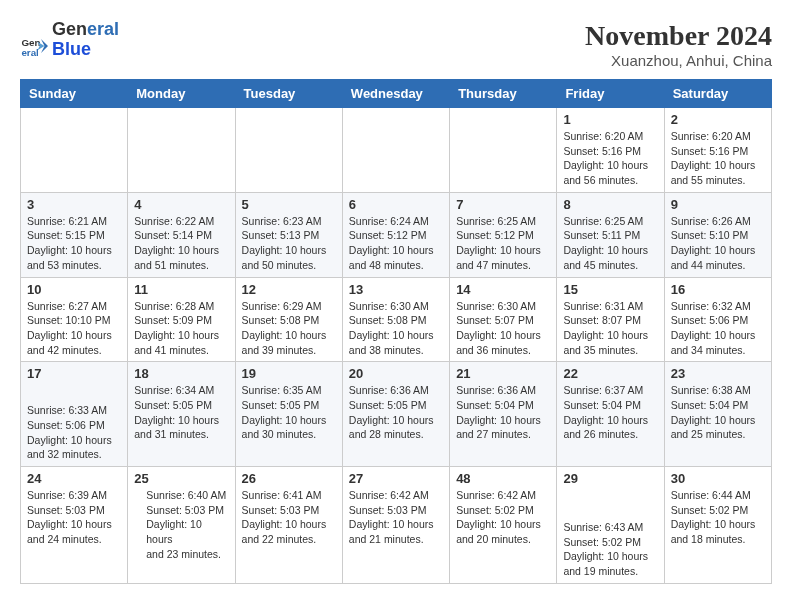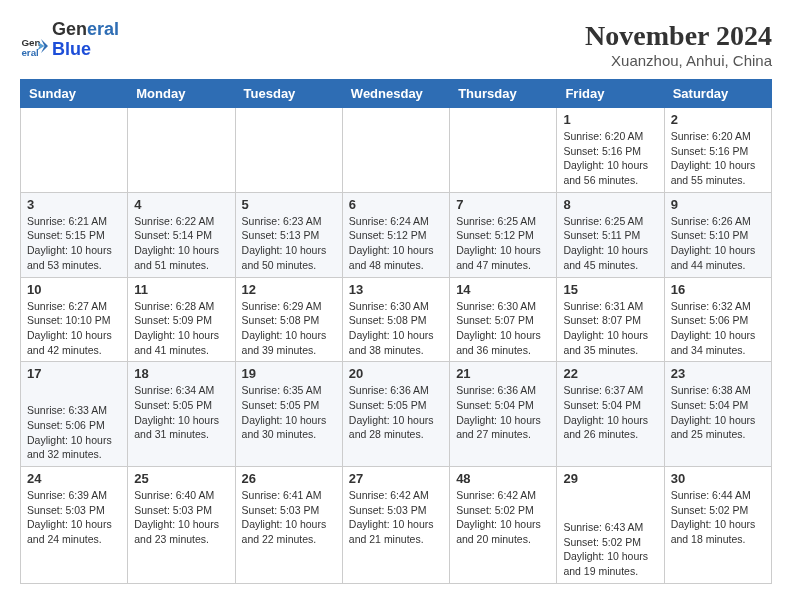--- a/index.html
+++ b/index.html
@@ -298,21 +298,21 @@
       <tr>
         <td>
           <div class="day-number">24</div>
           <div class="day-info" style="white-space: pre-line;">Sunrise: 6:39 AM
 Sunset: 5:03 PM
 Daylight: 10 hours
 and 24 minutes.</div>
         </td>
         <td>
           <div class="day-number">25</div>
-          <div class="day-info" style="white-space: pre-line;">Sunrise: 6:40 AM
+          <div class="day-info" style="white-space: pre-line; margin-left: 12px;">Sunrise: 6:40 AM
 Sunset: 5:03 PM
 Daylight: 10 hours
 and 23 minutes.</div>
         </td>
         <td>
           <div class="day-number">26</div>
           <div class="day-info" style="white-space: pre-line;">Sunrise: 6:41 AM
 Sunset: 5:03 PM
 Daylight: 10 hours
 and 22 minutes.</div>

